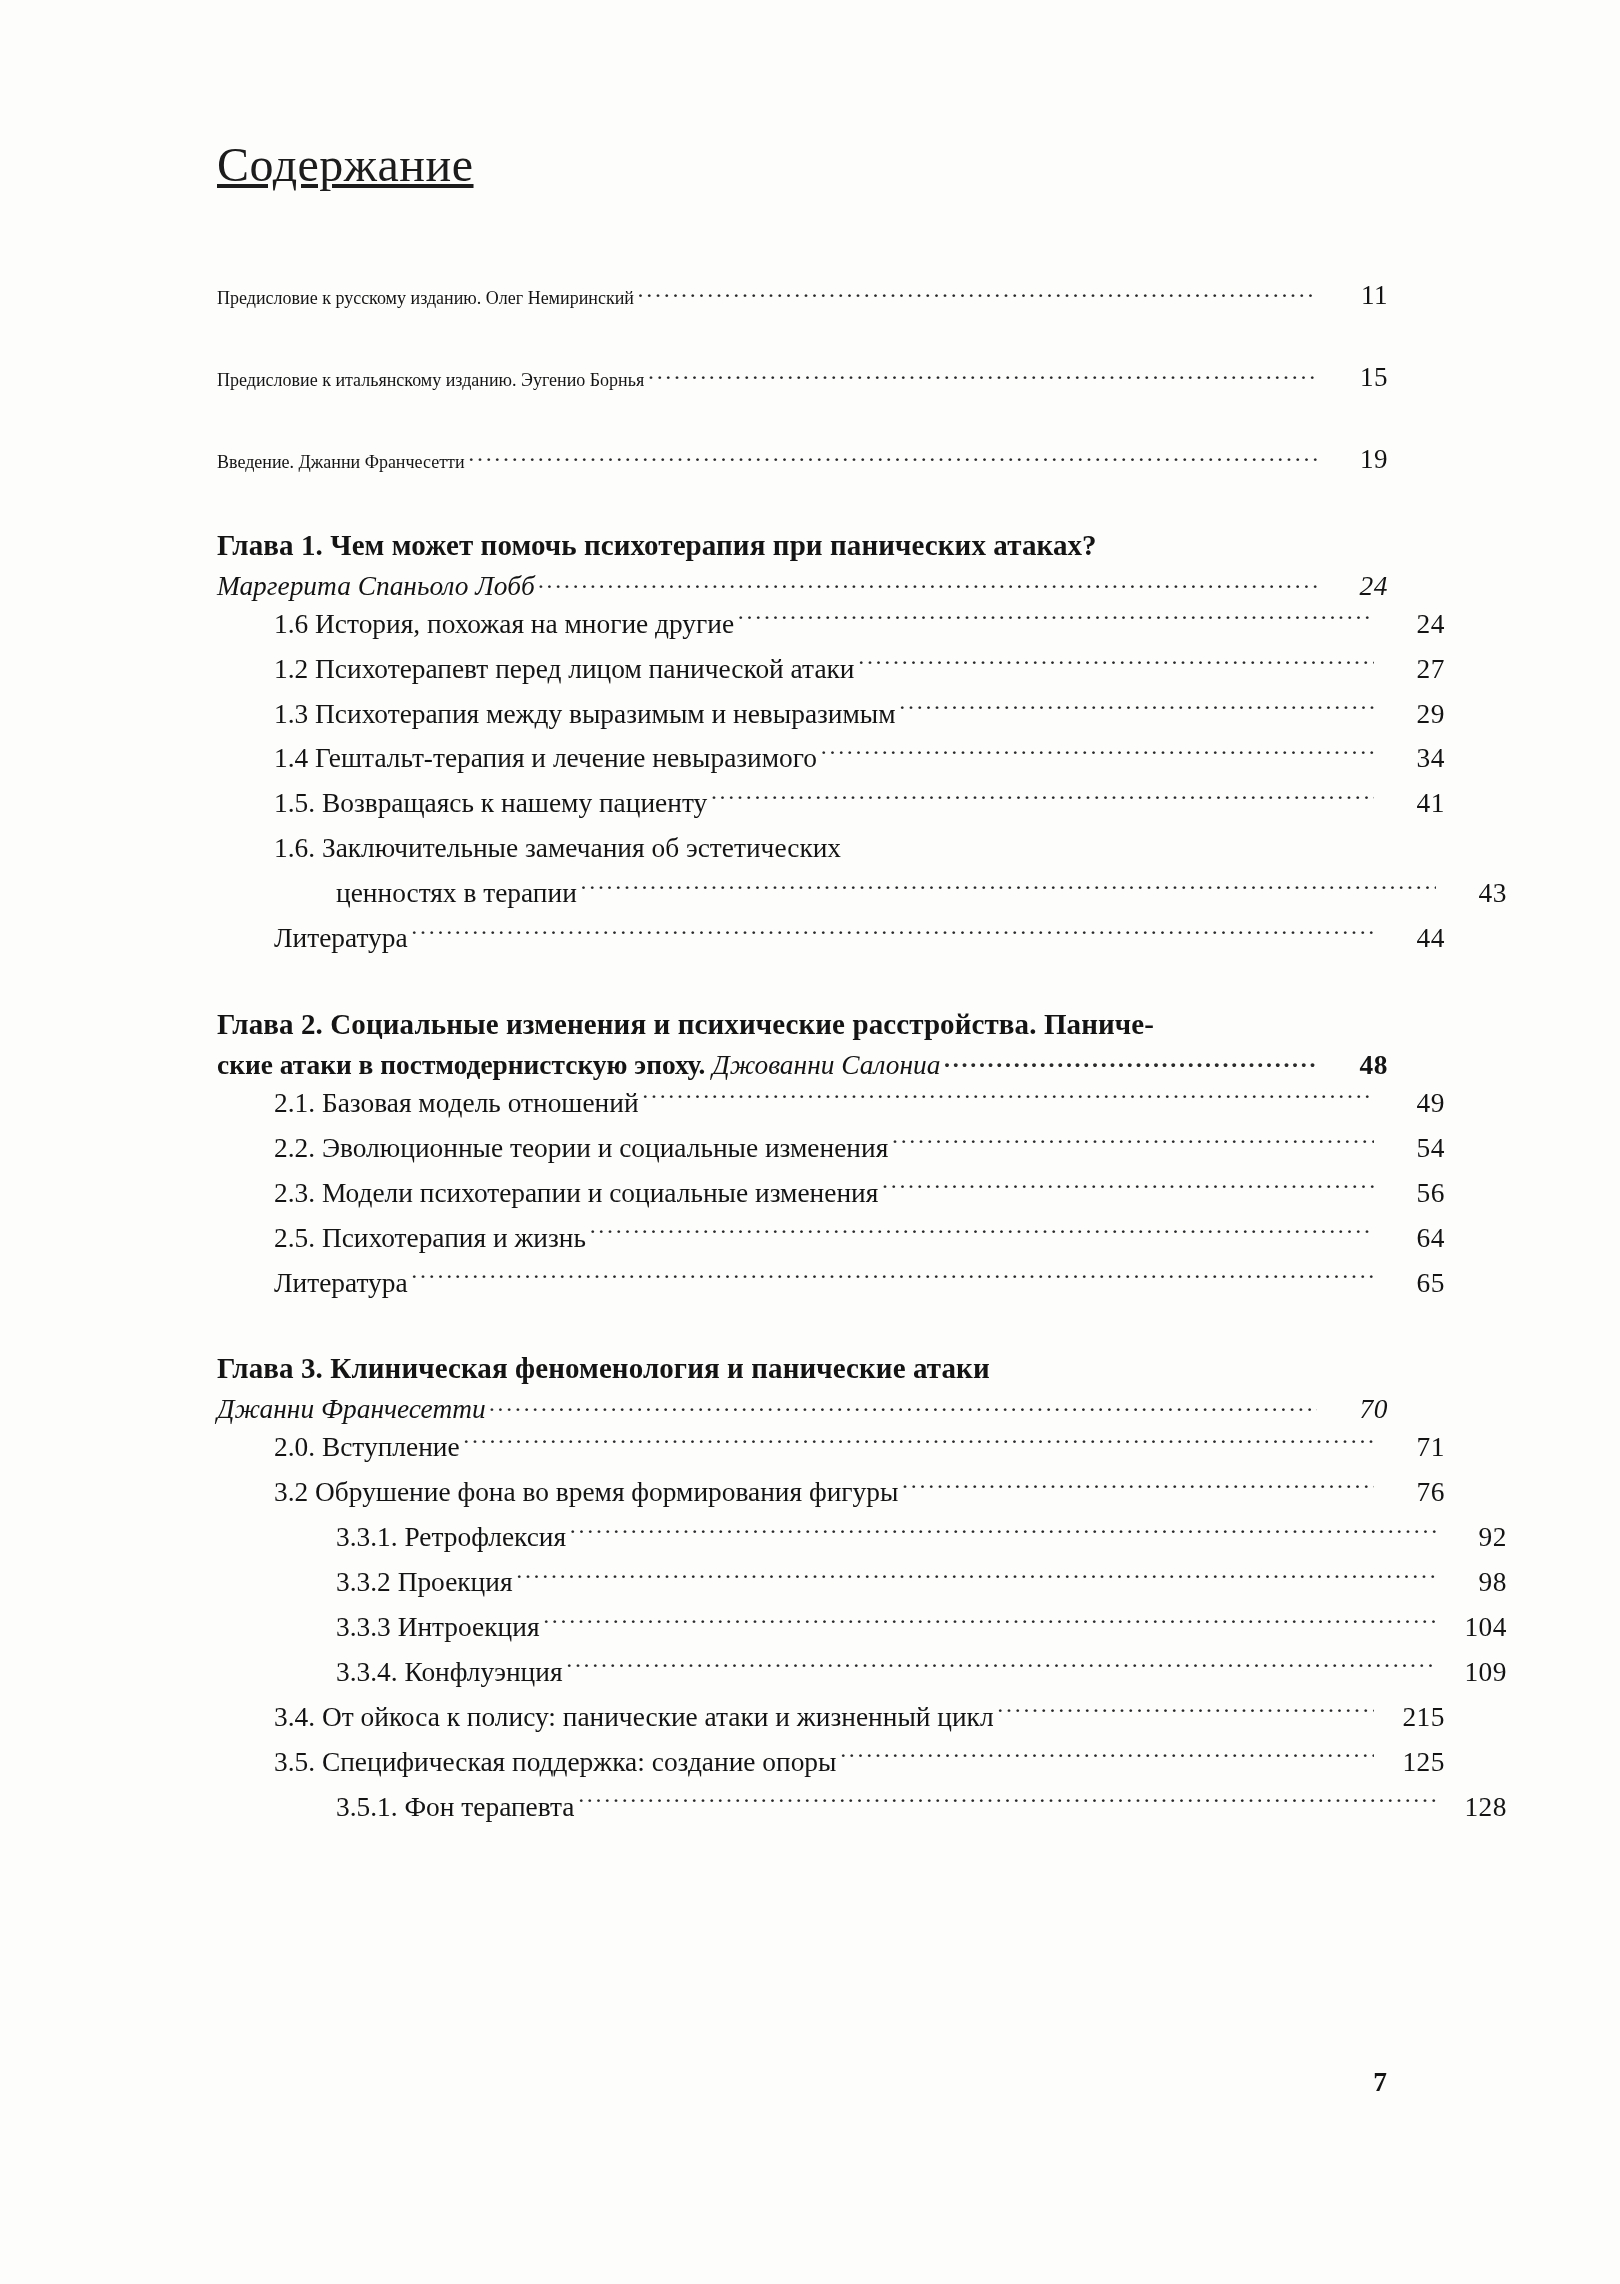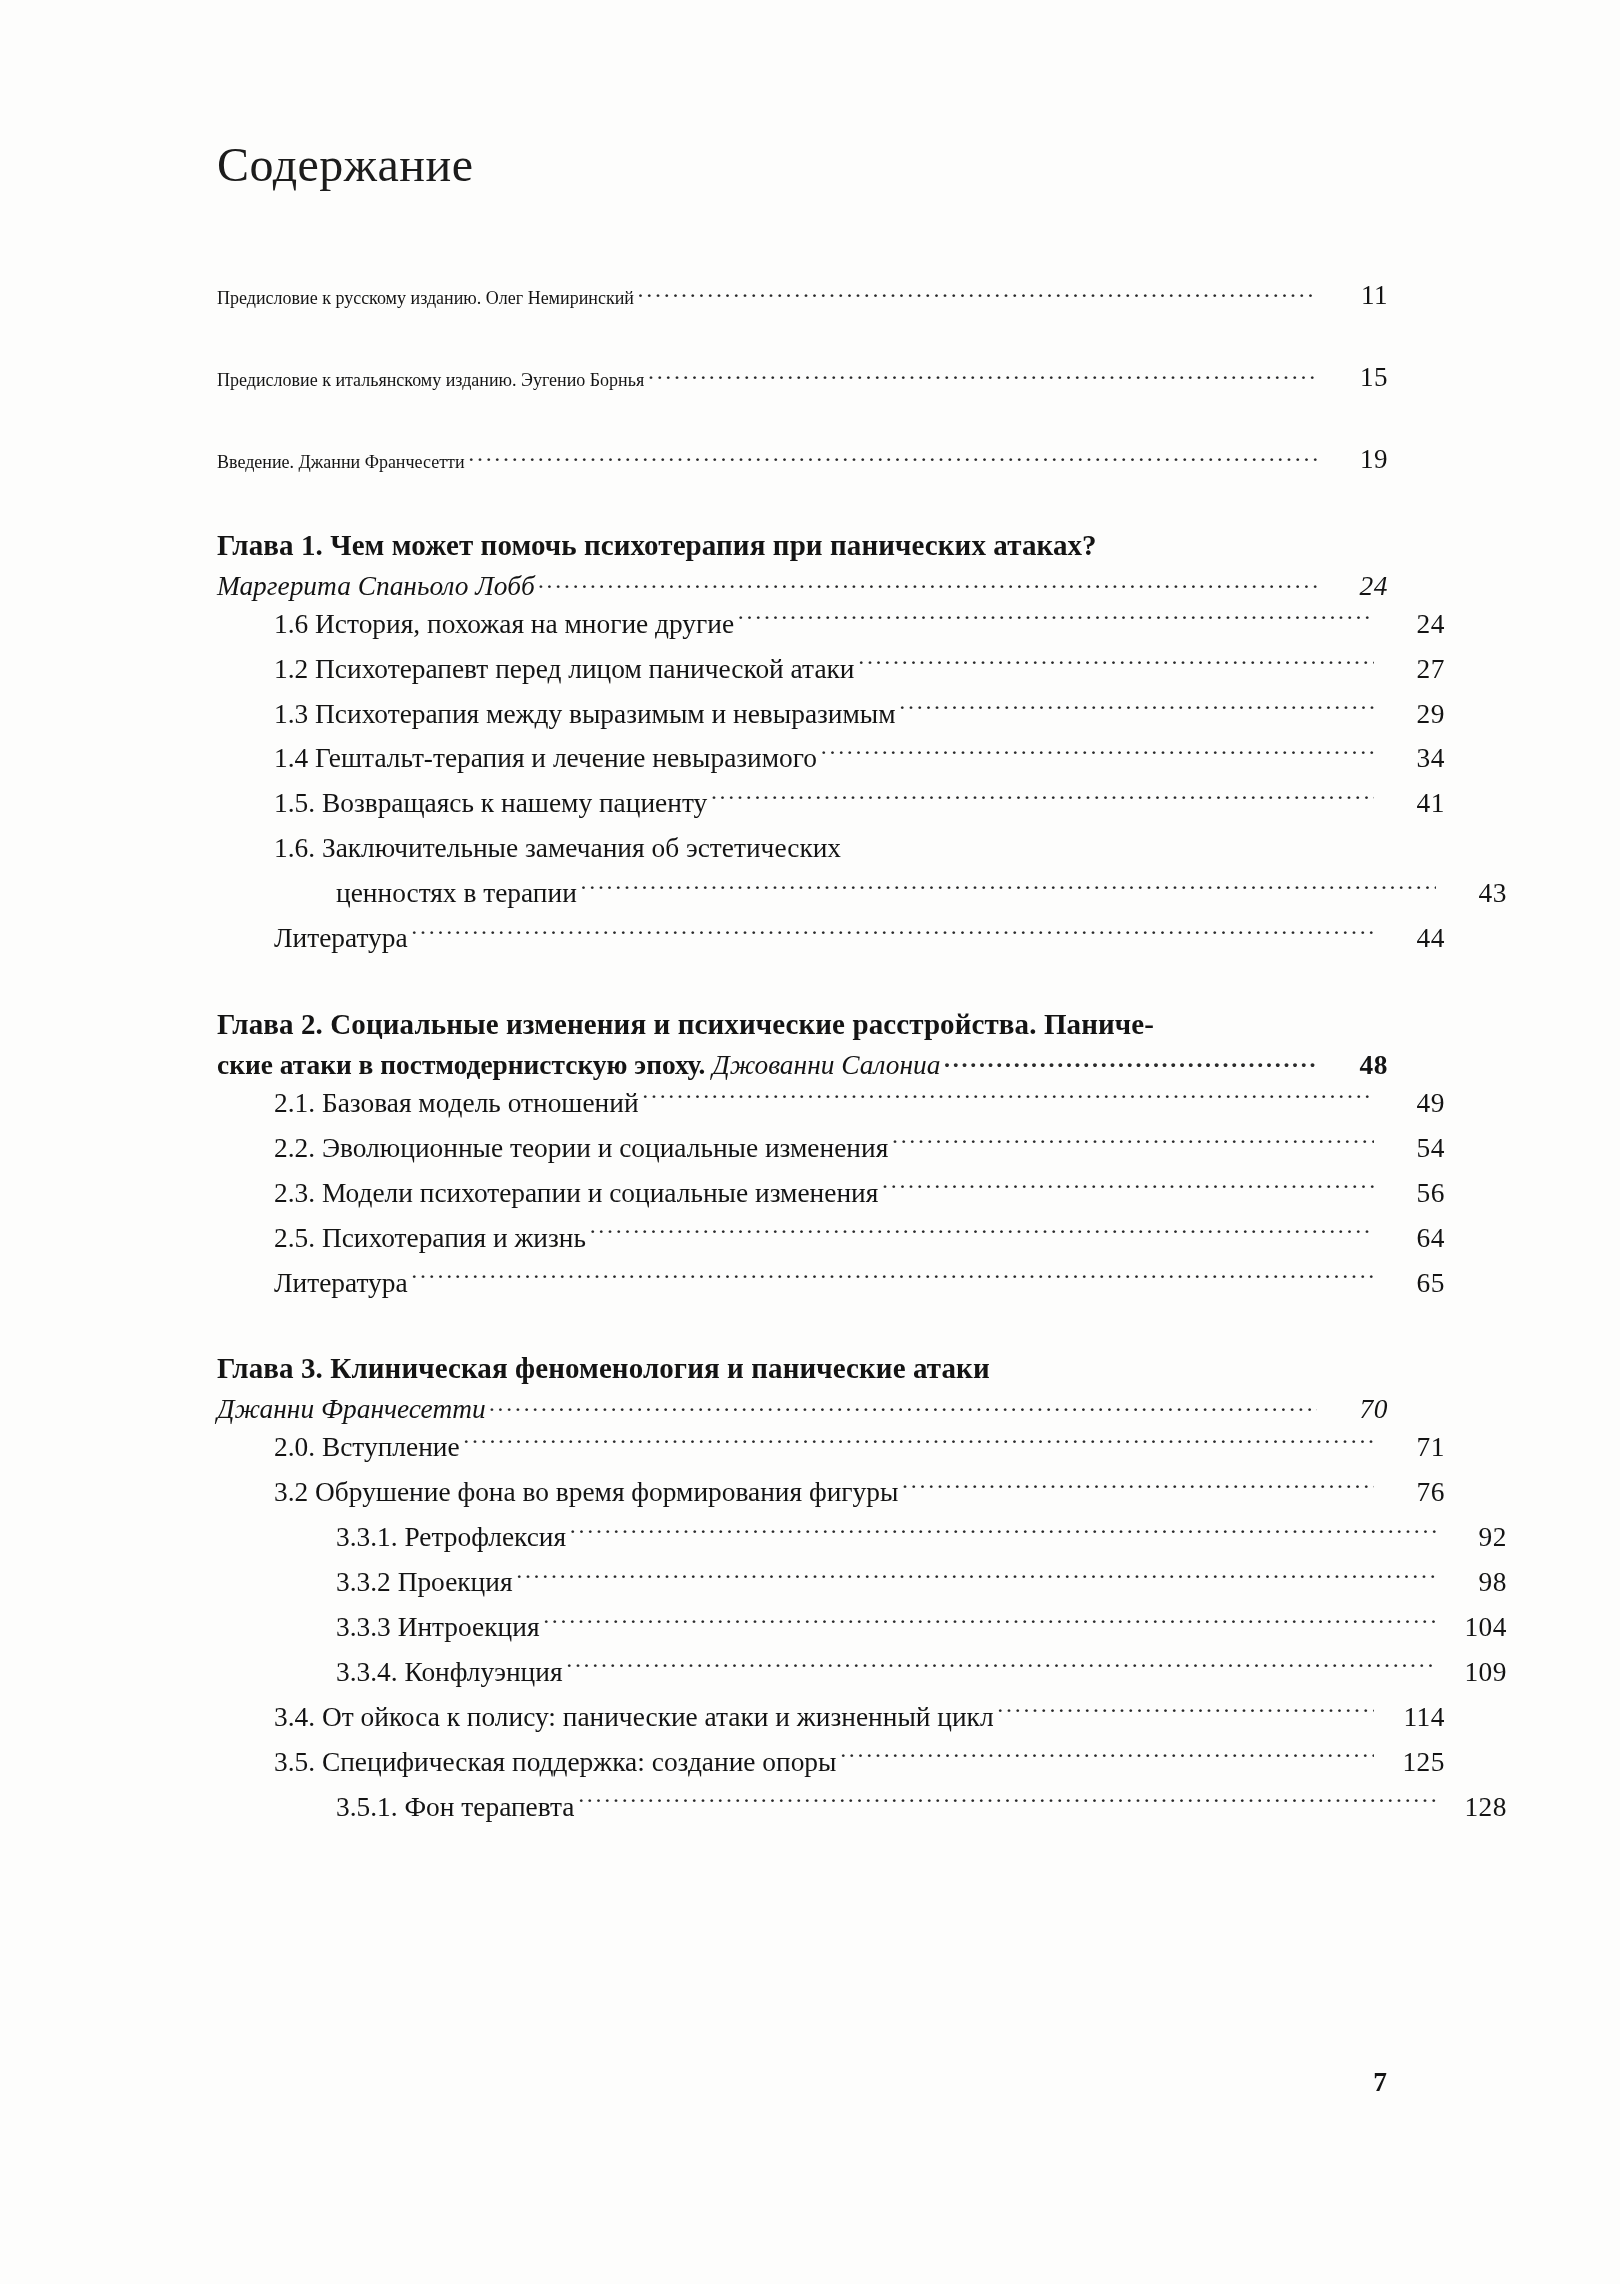--- a/index.html
+++ b/index.html
@@ -24,20 +24,21 @@
     width: 1171px;
   }
 
   
   .toc-title {
     font-size: 48px;
     font-weight: 400;
     letter-spacing: 0.5px;
     margin: 0 0 88px 0;
     color: #1c1c1c;
+    text-decoration: underline;
   }
 
   
   .entry {
     display: flex;
     align-items: baseline;
     width: 100%;
     margin-bottom: 0;
   }
   .entry-text {
@@ -264,21 +265,21 @@
         <span class="page-num">104</span>
       </div>
       <div class="entry section lvl2">
         <span class="entry-text">3.3.4. Конфлуэнция</span>
         <span class="leader"></span>
         <span class="page-num">109</span>
       </div>
       <div class="entry section lvl1">
         <span class="entry-text">3.4. От ойкоса к полису: панические атаки и жизненный цикл</span>
         <span class="leader"></span>
-        <span class="page-num">114</span>
+        <span class="page-num">215</span>
       </div>
       <div class="entry section lvl1">
         <span class="entry-text">3.5. Специфическая поддержка: создание опоры</span>
         <span class="leader"></span>
         <span class="page-num">125</span>
       </div>
       <div class="entry section lvl2">
         <span class="entry-text">3.5.1. Фон терапевта</span>
         <span class="leader"></span>
         <span class="page-num">128</span>

